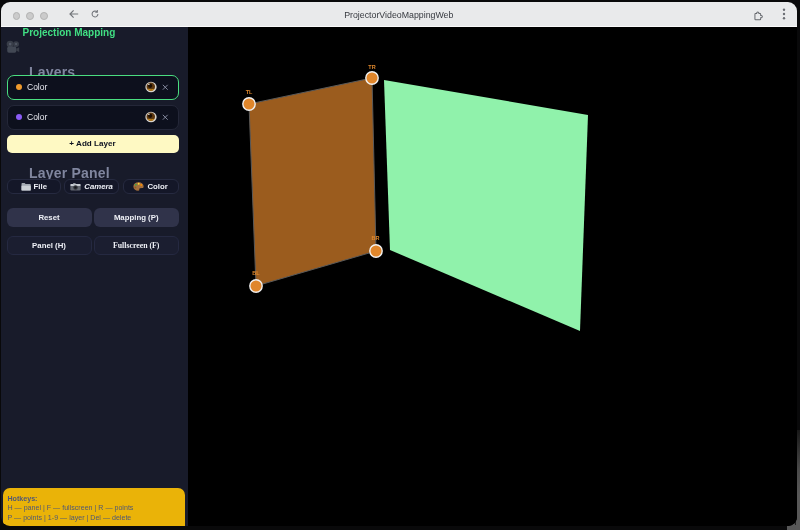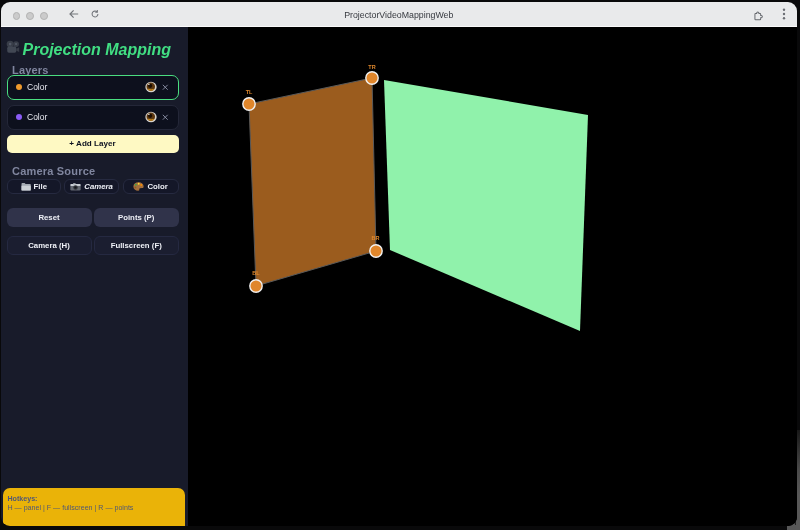--- a/index.html
+++ b/index.html
@@ -5,21 +5,21 @@
   * { margin:0; padding:0; box-sizing:border-box; }
   html,body { width:800px; height:530px; background:#050506; font-family:"Liberation Sans", sans-serif; overflow:hidden; }
   #stage { position:relative; width:800px; height:530px; background:#09090a; }
   #win { position:absolute; left:1px; top:2px; width:795.5px; height:524px; border-radius:9px; overflow:hidden; background:#000; }
   
   #toolbar { position:absolute; left:0; top:0; width:100%; height:25px; background:#e9eaeb; border-bottom:1px solid #fafafa; }
   .tl-dot { position:absolute; top:10.3px; width:7.8px; height:7.8px; border-radius:50%; background:#cbcbcb; border:1px solid #b2b2b2; }
   #ttl { position:absolute; left:0; right:0; top:0; height:25px; line-height:27px; text-align:center; font-size:8.8px; color:#36393f; }
   
   #sidebar { position:absolute; left:0; top:25px; width:187px; bottom:0; background:#181b2a; }
-  .lbl { position:absolute; left:2px; font-size:11px; font-weight:bold; color:#80869f; letter-spacing:0.2px;padding-left:9px; }
+  .lbl { position:absolute; left:19px; font-size:14px; font-weight:bold; color:#80869f; letter-spacing:0.2px;padding-left:9px; }
   .laybox { position:absolute; left:5.5px; width:172px; height:25px; border-radius:7px; background:#0d101d; }
   .laybox .nm { position:absolute; left:19.5px; top:50%; transform:translateY(-50%); font-size:8.5px; color:#e9eaf2; }
   .laybox .dot { position:absolute; left:8.2px; top:50%; margin-top:-3.25px; width:6.5px; height:6.5px; border-radius:50%; }
   .laybox .x { position:absolute; left:154.8px; top:50%; margin-top:-3.25px; width:6.5px; height:6.5px; }
   .laybox .eye { position:absolute; left:137.5px; top:50%; margin-top:-6px; width:12px; height:12px; }
   #addlayer { position:absolute; left:5.5px; top:108px; width:172px; height:17.5px; border-radius:5px; background:#fef9c3; color:#0d1220; font-size:8.1px; font-weight:bold; text-align:center; line-height:18px; }
   .srcbtn { position:absolute; top:152px; height:15px; border-radius:6px; background:#141728; border:1px solid #262a40; color:#eef0f6; font-size:7.8px; font-weight:bold; display:flex; align-items:center; justify-content:center; gap:3px;text-align:right; }
   .bigbtn { position:absolute; width:85px; height:19px; border-radius:6px; color:#eef0f6; font-size:7.8px; font-weight:bold; display:flex; align-items:center; justify-content:center; }
   .rowA { background:#30334a; }
   .rowB { background:#1b1e30; border:1px solid #252941; }
@@ -65,21 +65,21 @@
     <div id="sidebar">
 
       <svg style="position:absolute;left:5px;top:13px" width="14" height="14" viewBox="0 0 17 17">
         <circle cx="5" cy="5" r="4.2" fill="#383d48"></circle>
         <circle cx="12.2" cy="5" r="3.6" fill="#383d48"></circle>
         <circle cx="5" cy="5" r="1.6" fill="#525866"></circle>
         <circle cx="12.2" cy="5" r="1.4" fill="#525866"></circle>
         <rect x="1.5" y="8" width="11" height="7.5" rx="2" fill="#424854"></rect>
         <path d="M12.5 10.5 L16 8.8 V14.6 L12.5 13 Z" fill="#383d48"></path>
       </svg>
-      <div style="position:absolute;left:21.5px;top:14px;font-size:16px;font-weight:bold;color:#41df83;font-style:italic;">Projection Mapping</div>
+      <div style="position:absolute;left:21.5px;top:0;font-size:10px;font-weight:bold;color:#41df83;">Projection Mapping</div>
 
       <div class="lbl" style="top:36.5px">Layers</div>
 
       <div class="laybox" style="top:47.5px; border:1.5px solid #4ade80;">
         <div class="dot" style="background:#ef9a2d"></div>
         <div class="nm">Color</div>
         <svg class="eye" viewBox="0 0 13 13">
           <ellipse cx="6.5" cy="6.6" rx="6.1" ry="5.7" fill="#d9d4cd"></ellipse>
           <circle cx="6.3" cy="6.1" r="4.6" fill="#5e3911"></circle>
           <circle cx="5.6" cy="5.2" r="2.3" fill="#1d0e02"></circle>
@@ -101,21 +101,21 @@
           <path d="M2.6 8.0 a4.4 4.4 0 0 0 7.6 0.4 a9 9 0 0 1 -7.6 -0.4 z" fill="#e8a01d"></path>
           <ellipse cx="4.1" cy="3.4" rx="1.1" ry="0.8" fill="#cfc7bd"></ellipse>
         </svg>
         <svg class="x" viewBox="0 0 8 8">
             <path d="M1 1 L7 7 M7 1 L1 7" stroke="#9298ac" stroke-width="1.1"></path>
           </svg>
       </div>
 
       <div id="addlayer">+ Add Layer</div>
 
-      <div class="lbl" style="top:137.5px">Camera Source</div>
+      <div class="lbl" style="top:137.5px">Layer Panel</div>
 
       <div class="srcbtn" style="left:5.5px; width:54.5px;">
         <svg width="10" height="9" viewBox="0 0 11 10">
           <path d="M0.5 2 a1 1 0 0 1 1-1 h2.5 l1 1.2 h5 a0.8 0.8 0 0 1 0.8 0.8 v5.5 a1 1 0 0 1 -1 1 h-8.3 a1 1 0 0 1 -1 -1 z" fill="#a2a8b0"></path>
           <path d="M0.5 4.2 h10.3 v4.3 a1 1 0 0 1 -1 1 h-8.3 a1 1 0 0 1 -1 -1 z" fill="#cbd0d5"></path>
         </svg>
         File
       </div>
       <div class="srcbtn" style="left:62.7px; width:55.8px;font-style:italic;">
         <svg width="11" height="8" viewBox="0 0 12 9">
@@ -132,27 +132,28 @@
           <path d="M6 0.3 C2.5 0.3 0.3 2.4 0.3 5 c0 2.6 2.3 4.7 5.4 4.7 c1 0 1.4-0.6 1.2-1.3 c-0.2-0.7 0-1.3 0.9-1.4 l2.3-0.2 c1-0.2 1.6-0.8 1.6-1.9 C11.7 2.2 9.2 0.3 6 0.3 z" fill="#a5703d"></path>
           <circle cx="3" cy="3" r="1.05" fill="#43a047"></circle>
           <circle cx="6.2" cy="2" r="1.05" fill="#fdd835"></circle>
           <circle cx="9" cy="3.4" r="1.05" fill="#fb8c00"></circle>
           <circle cx="2.6" cy="6" r="1.05" fill="#8a5a2b"></circle>
         </svg>
         Color
       </div>
 
       <div class="bigbtn rowA" style="left:5.5px; top:181px;">Reset</div>
-      <div class="bigbtn rowA" style="left:92.7px; top:181px;">Points (P)</div>
-      <div class="bigbtn rowB" style="left:5.5px; top:209px;">Camera (H)</div>
-      <div class="bigbtn rowB" style="left:92.7px; top:209px;">Fullscreen (F)</div>
+      <div class="bigbtn rowA" style="left:92.7px; top:181px;">Mapping (P)</div>
+      <div class="bigbtn rowB" style="left:5.5px; top:209px;">Panel (H)</div>
+      <div class="bigbtn rowB" style="left:92.7px; top:209px;font-family:Liberation Serif, serif;">Fullscreen (F)</div>
 
       <div id="hotkeys">
         <div class="hb">Hotkeys:</div>
         <div>H — panel | F — fullscreen | R — points</div>
+        <div>P — points | 1-9 — layer | Del — delete</div>
       </div>
     </div>
 
     <div id="canvas">
       <svg width="608.5" height="499" viewBox="188 27 608.5 499">
         <polygon points="384,80 588,115 580,331 390,250" fill="#90f2ab"></polygon>
         <polygon points="249,104 372,78 376,251 256,286" fill="#9b5c1e" stroke="#5a5a5a" stroke-width="1"></polygon>
         <g font-family="Liberation Sans, sans-serif" font-size="5.5" font-weight="bold" fill="#e0882c" text-anchor="middle">
           <text x="249" y="94">TL</text>
           <text x="372" y="69">TR</text>

